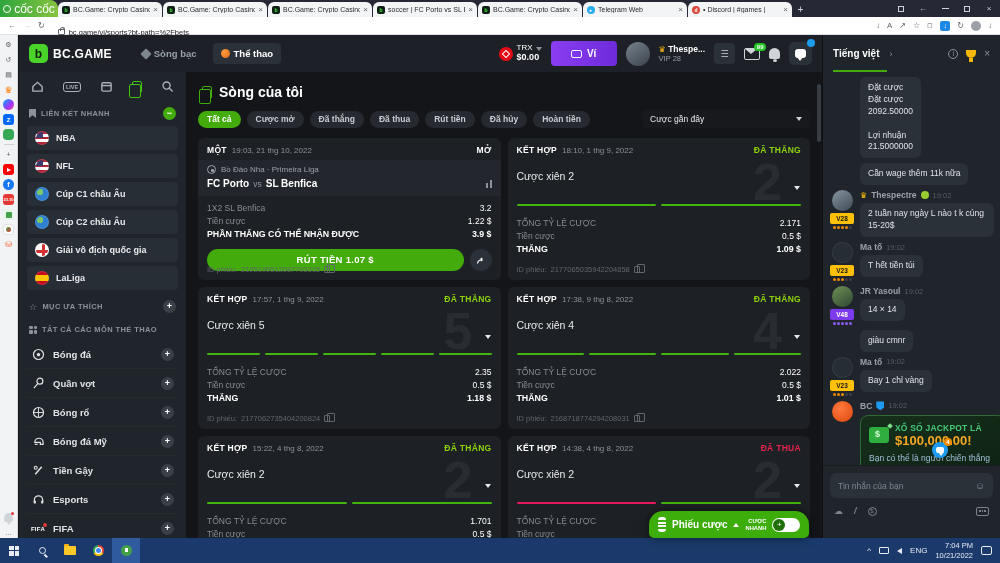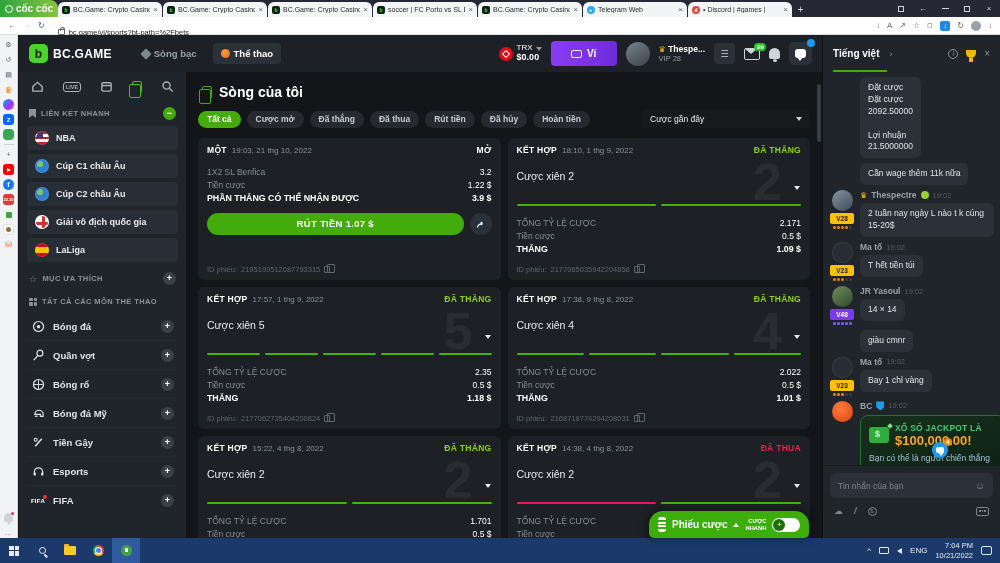--- a/index.html
+++ b/index.html
@@ -1,19 +1,19 @@
 <!DOCTYPE html>
 <html><head>
 <meta charset="utf-8">
 <style>
   *{margin:0;padding:0;box-sizing:border-box;font-family:"Liberation Sans","DejaVu Sans",sans-serif;}
   html,body{width:1000px;height:563px;overflow:hidden;background:#131519;position:relative;}
   
   .tabbar{position:absolute;top:0;left:0;width:1000px;height:17px;background:#262935;display:flex;align-items:flex-end;}
-  .cc-logo{height:17px;width:58px;background:linear-gradient(90deg,#2fa53b,#86c440);color:#fff;font-size:10px;font-weight:bold;display:flex;align-items:center;justify-content:center;gap:3px;border-radius:0 8px 0 0;}
+  .cc-logo{height:17px;width:58px;background:linear-gradient(90deg,#2fa53b,#86c440);color:#fff;font-size:12px;font-weight:normal;display:flex;align-items:center;justify-content:center;gap:3px;border-radius:0 8px 0 0;}
   .cc-ring{width:8px;height:8px;border:1.6px solid #fff;border-radius:50%;display:inline-block;}
   .tab{width:104px;height:15px;background:#f3f4f6;border-radius:6px 6px 0 0;margin-right:1px;display:flex;align-items:center;padding:0 4px;gap:3px;font-size:7px;color:#2b2b2b;overflow:hidden;}
   .tab .t{white-space:nowrap;overflow:hidden;flex:1;}
   .tab .close{color:#5f6368;font-size:8px;flex:0 0 auto;}
   .fav{width:8px;height:8px;border-radius:2px;flex:0 0 auto;display:flex;align-items:center;justify-content:center;font-size:5px;color:#41e03e;background:#0e1f14;font-weight:bold;}
   .fav.tg{border-radius:50%;background:#2aabee;color:#fff;}
   .fav.dc{border-radius:50%;background:#d9483b;color:#fff;}
   .newtab{width:15px;height:15px;color:#d6d8df;font-size:10px;display:flex;align-items:center;justify-content:center;}
   .tabctrl{margin-left:auto;display:flex;align-items:center;height:17px;}
   .tc{width:22px;height:17px;display:flex;align-items:center;justify-content:center;color:#cfd2da;font-size:8px;}
@@ -416,20 +416,24 @@
       <div class="sec-h">
         <span class="bkm"></span>
         <span>LIÊN KẾT NHANH</span>
         <span class="right rbtn green">−</span>
       </div>
       <div class="qlink">
           <span class="flag us"></span>
           <span>NBA</span>
         </div>
       <div class="qlink">
+          <span class="flag us"></span>
+          <span>NFL</span>
+        </div>
+      <div class="qlink">
           <span class="flag globe"></span>
           <span>Cúp C1 châu Âu</span>
         </div>
       <div class="qlink">
           <span class="flag globe"></span>
           <span>Cúp C2 châu Âu</span>
         </div>
       <div class="qlink">
           <span class="flag eng"></span>
           <span>Giải vô địch quốc gia</span>
@@ -541,20 +545,35 @@
         </div>
       </div>
 
       <div class="grid">
 
         <div class="card">
           <div class="c-head">
             <span class="c-type">MỘT</span>
             <span class="c-time">19:03, 21 thg 10, 2022</span>
             <span class="c-status st-open">MỞ</span>
+          </div>
+          <div class="evblock">
+            <div class="ev-league">
+                <span class="ballic"></span>
+                <span>Bồ Đào Nha · Primeira Liga</span>
+              </div>
+            <div class="ev-teams">
+              <span>FC Porto</span>
+              <span class="vs">vs</span>
+              <span>SL Benfica</span>
+              <span class="statsic">
+                  <i style="height:5px;"></i>
+                  <i style="height:8px;"></i>
+                </span>
+            </div>
           </div>
           <div class="rows">
             <div class="row">
                 <span>1X2 SL Benfica</span>
                 <span class="v">3.2</span>
               </div>
             <div class="row">
                 <span>Tiền cược</span>
                 <span class="v">1.22 $</span>
               </div>

